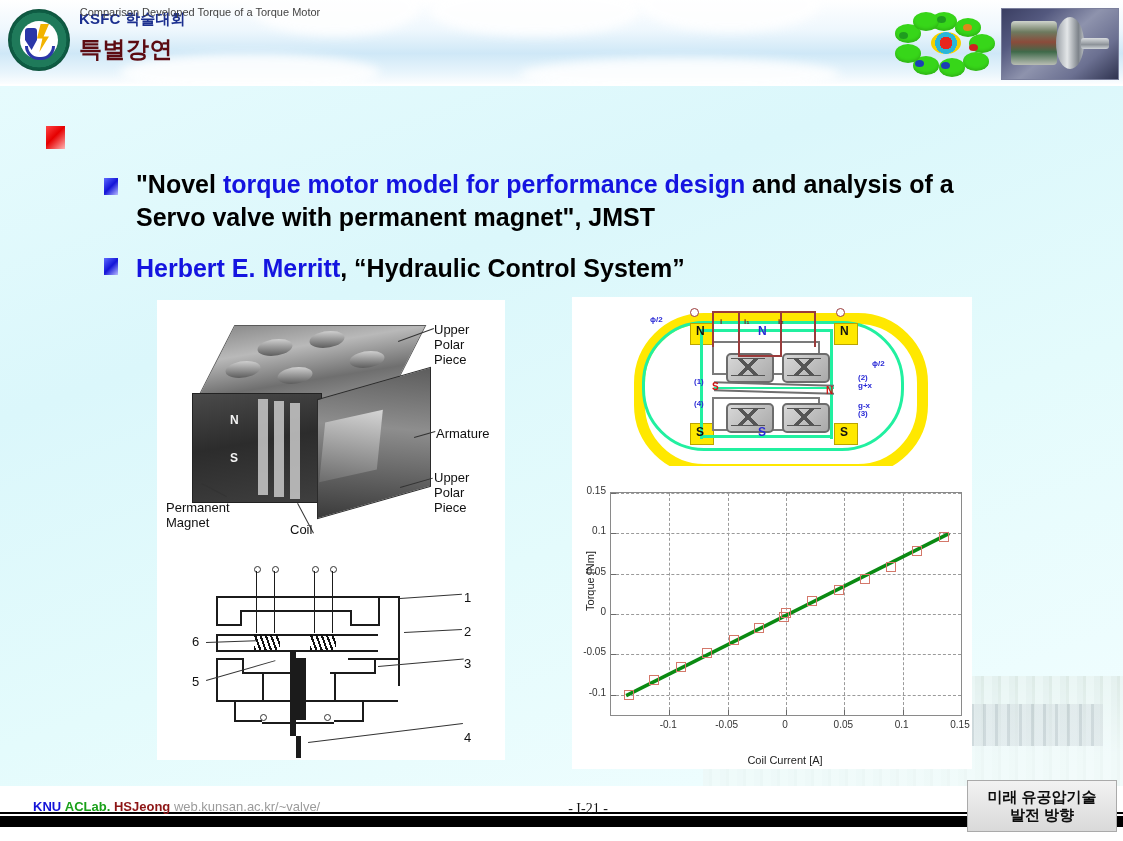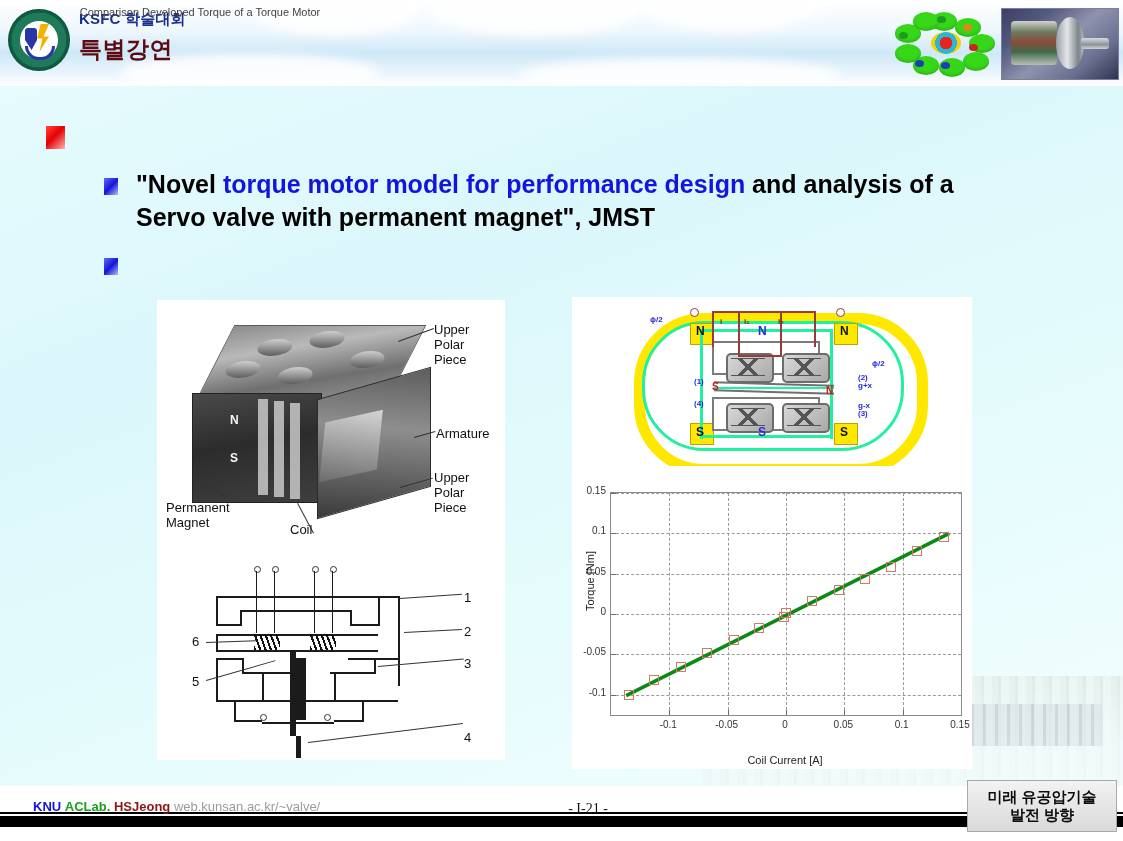--- a/index.html
+++ b/index.html
@@ -226,20 +226,23 @@
   </div>
 
   <div class="h-bullet"></div>
 
   <div class="sb sb1"></div>
   <div class="p1">
     <span>"Novel </span><span class="bl">torque motor model for performance design</span><span> and analysis of a Servo valve with permanent magnet", JMST</span>
   </div>
 
   <div class="sb sb2"></div>
+  <div class="p2">
+    <span class="bl">Herbert E. Merritt</span><span>, “Hydraulic Control System”</span>
+  </div>
 
   <div class="photoframe">
 
     <div class="motorphoto">
       <div class="mp-top"></div>
       <div class="mp-front"></div>
       <div class="mp-side"></div>
       <div class="mp-arm"></div>
       <div class="mp-hole" style="left:96px;top:34px;"></div>
       <div class="mp-hole" style="left:148px;top:26px;"></div>

